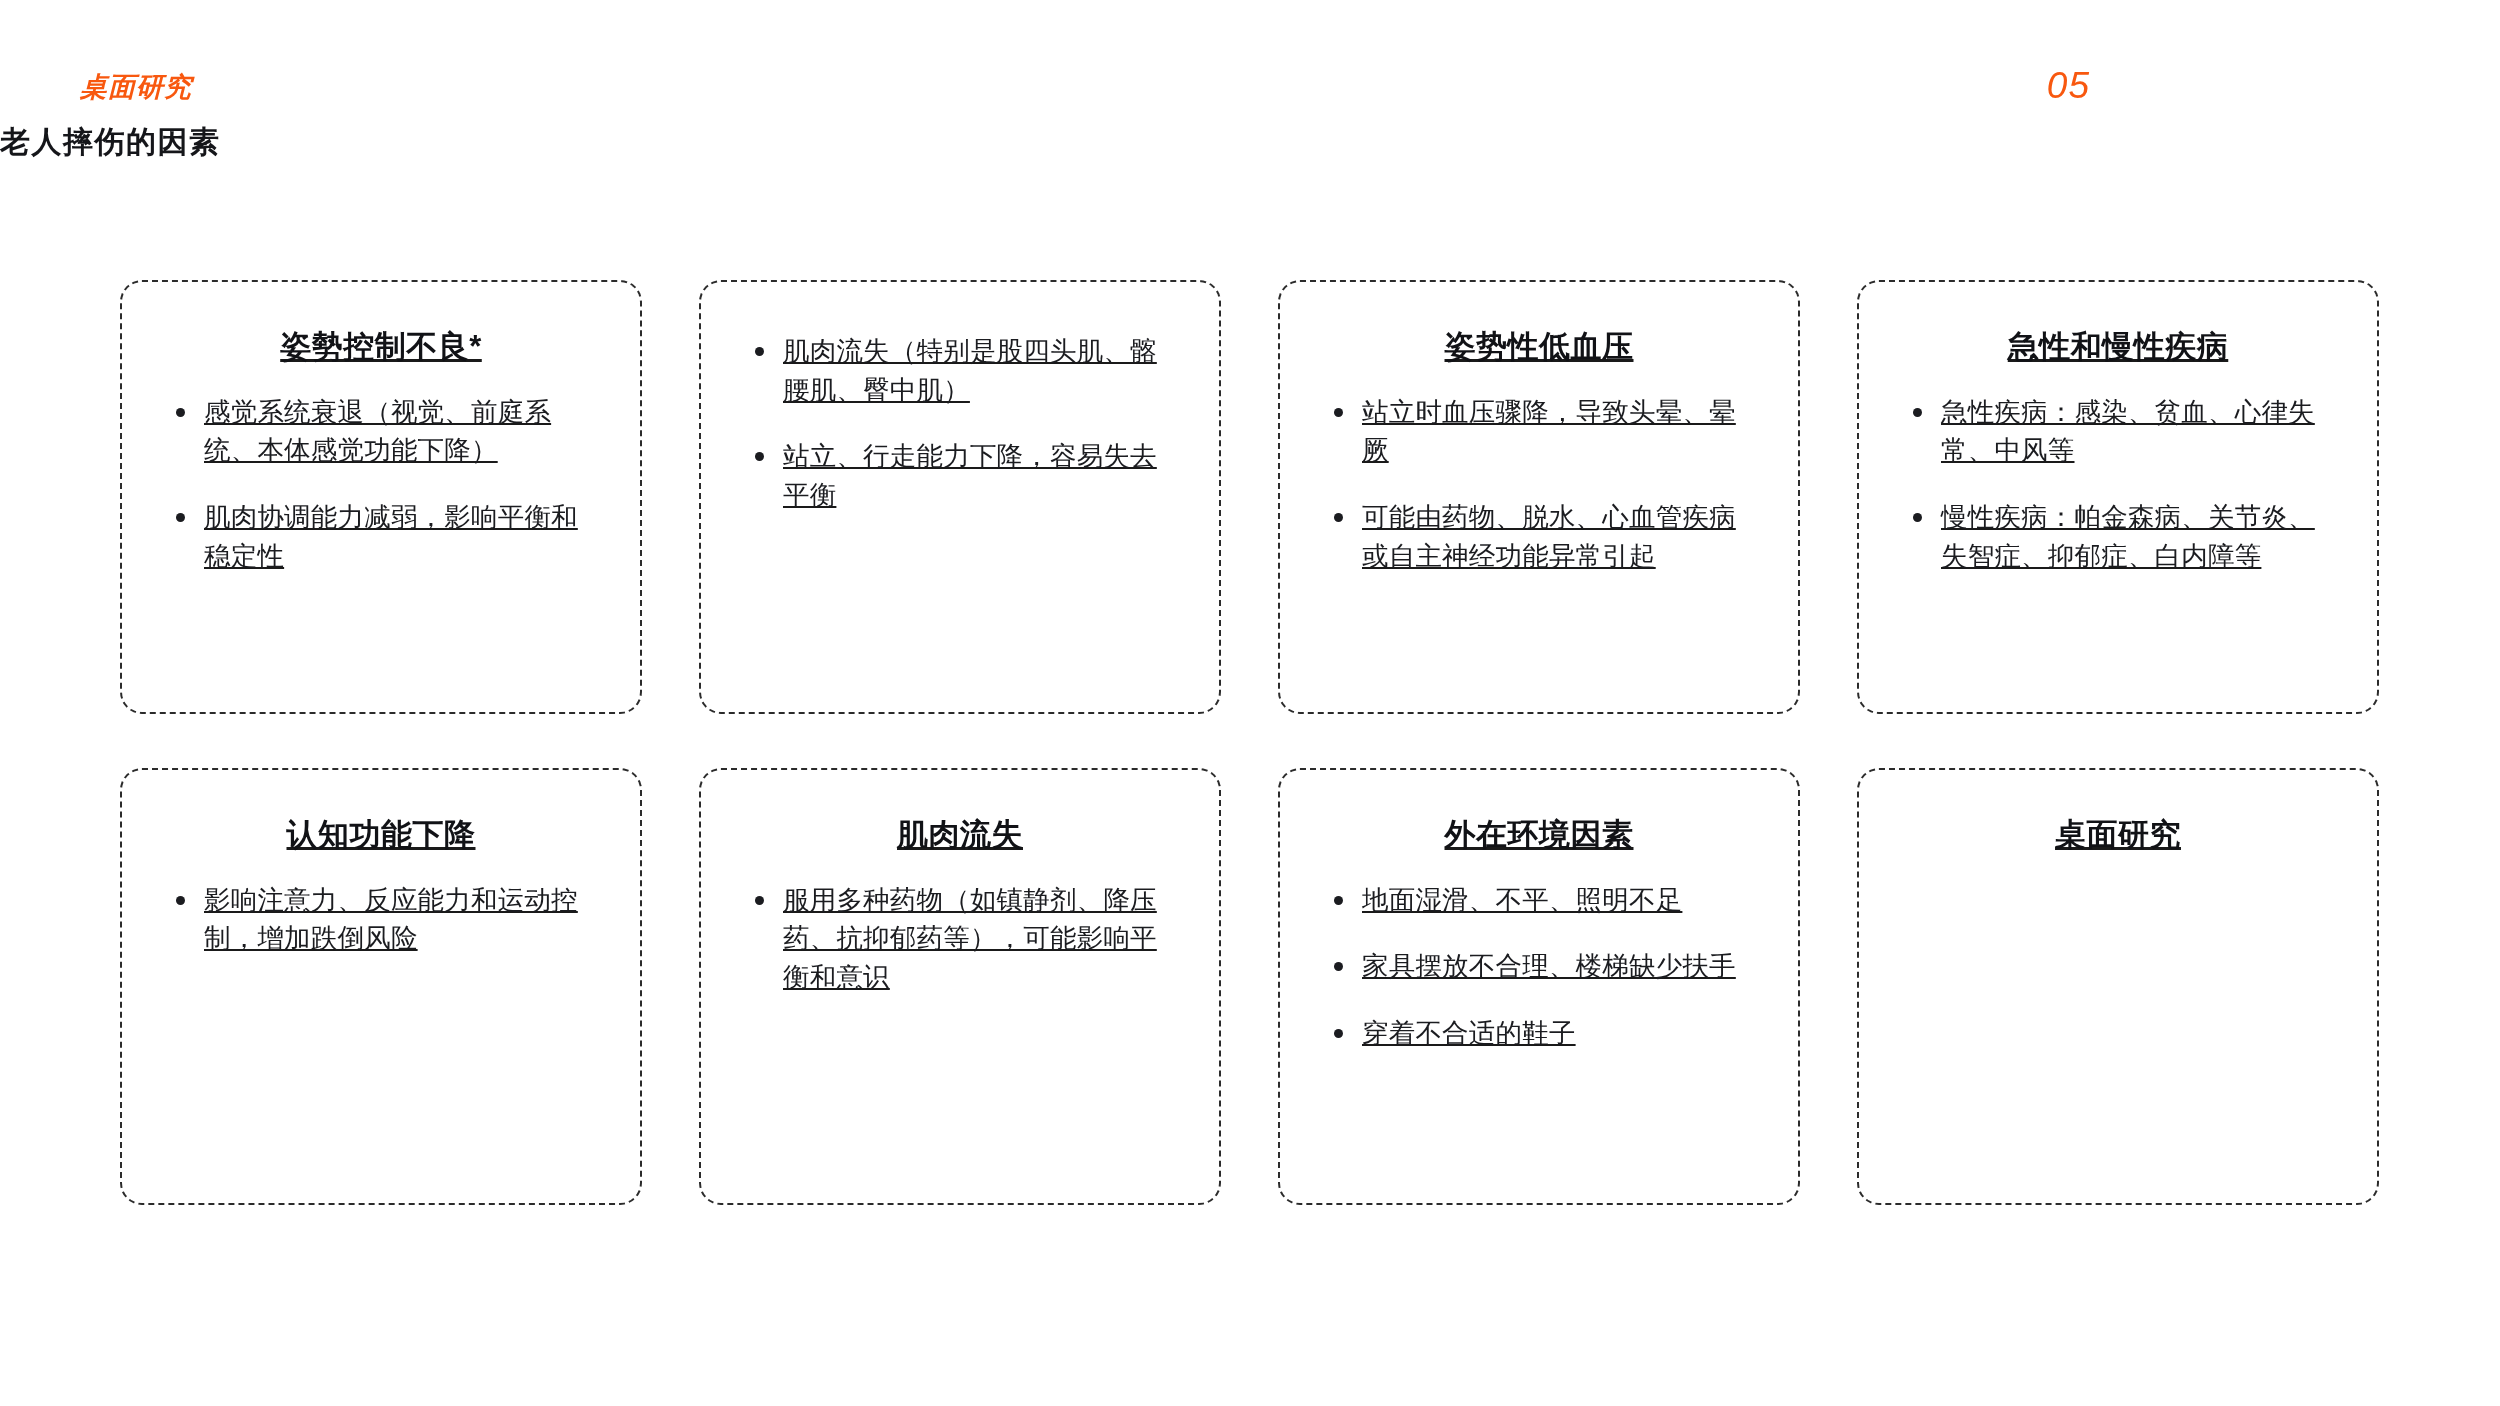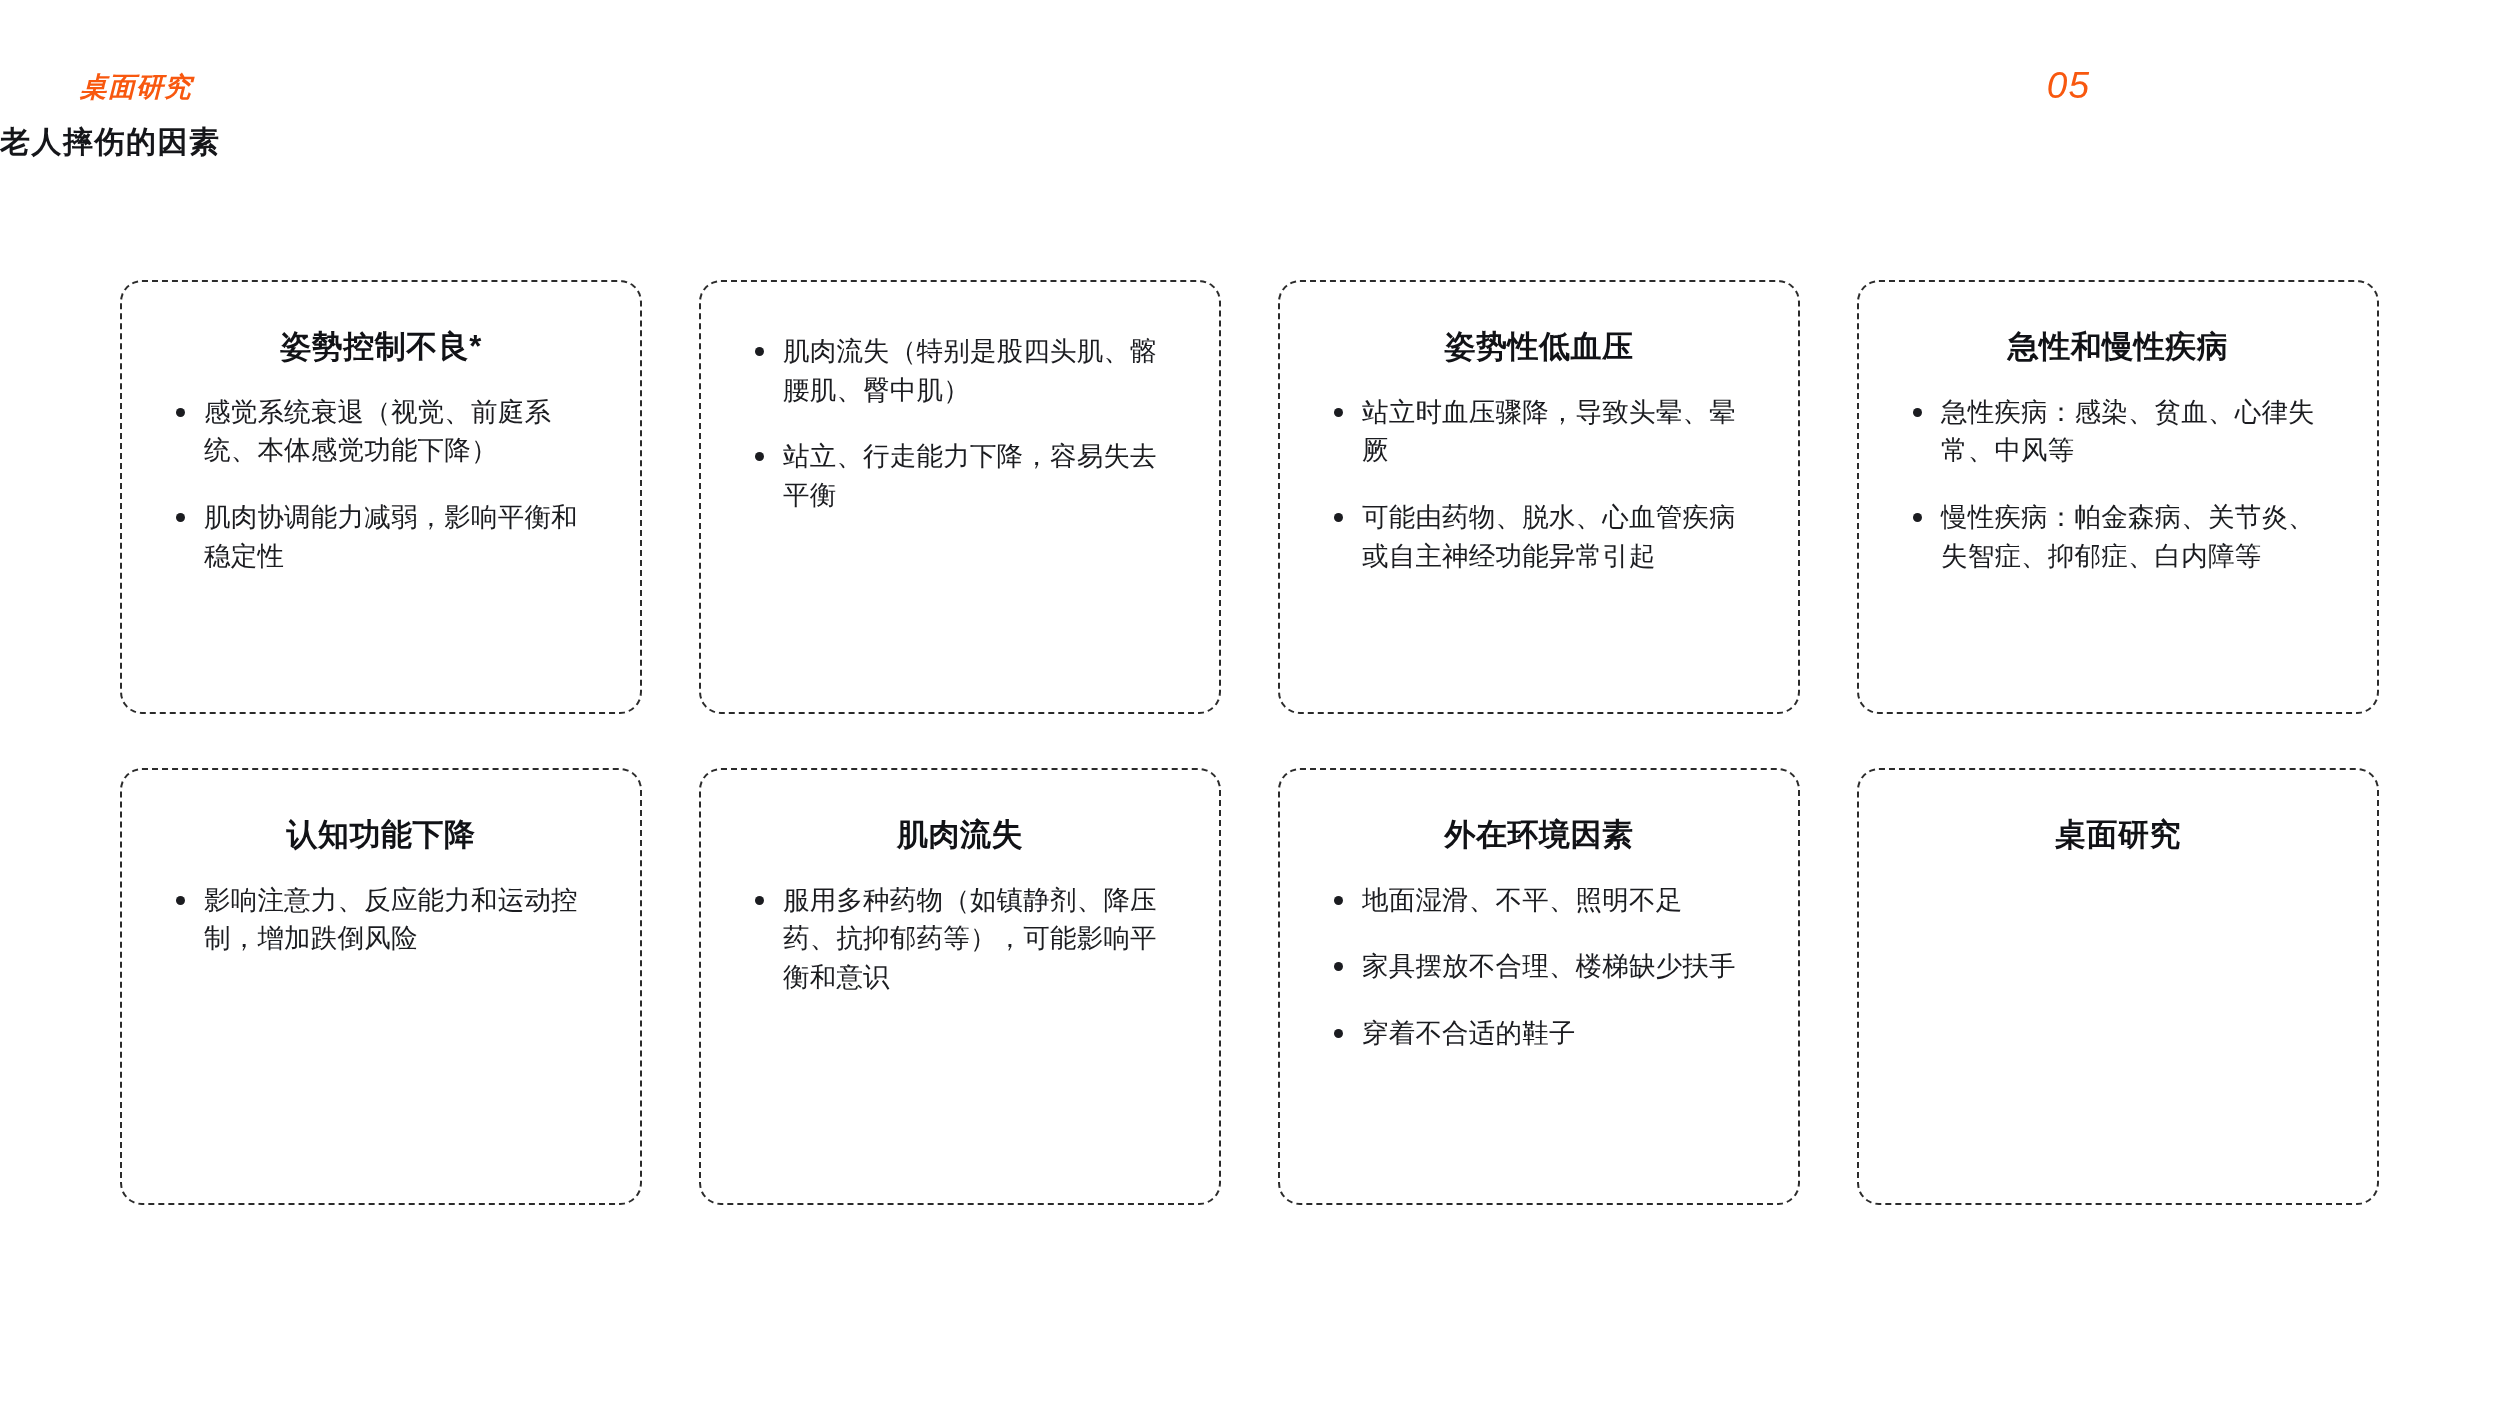--- a/index.html
+++ b/index.html
@@ -67,20 +67,21 @@
     column-gap: 57px;
     row-gap: 54px;
   }
   .factor-card {
     border: 2px dashed #2b2b2b;
     border-radius: 22px;
     box-sizing: border-box;
     padding: 34px 30px 20px 30px;
     background: #ffffff;
     position: relative;
+    text-decoration: underline;
   }
   .card-title {
     text-align: center;
     font-size: 31px;
     font-weight: 700;
     letter-spacing: 0.5px;
     color: #111216;
     margin: 12px 0 26px 0;
     line-height: 1.25;
   }

